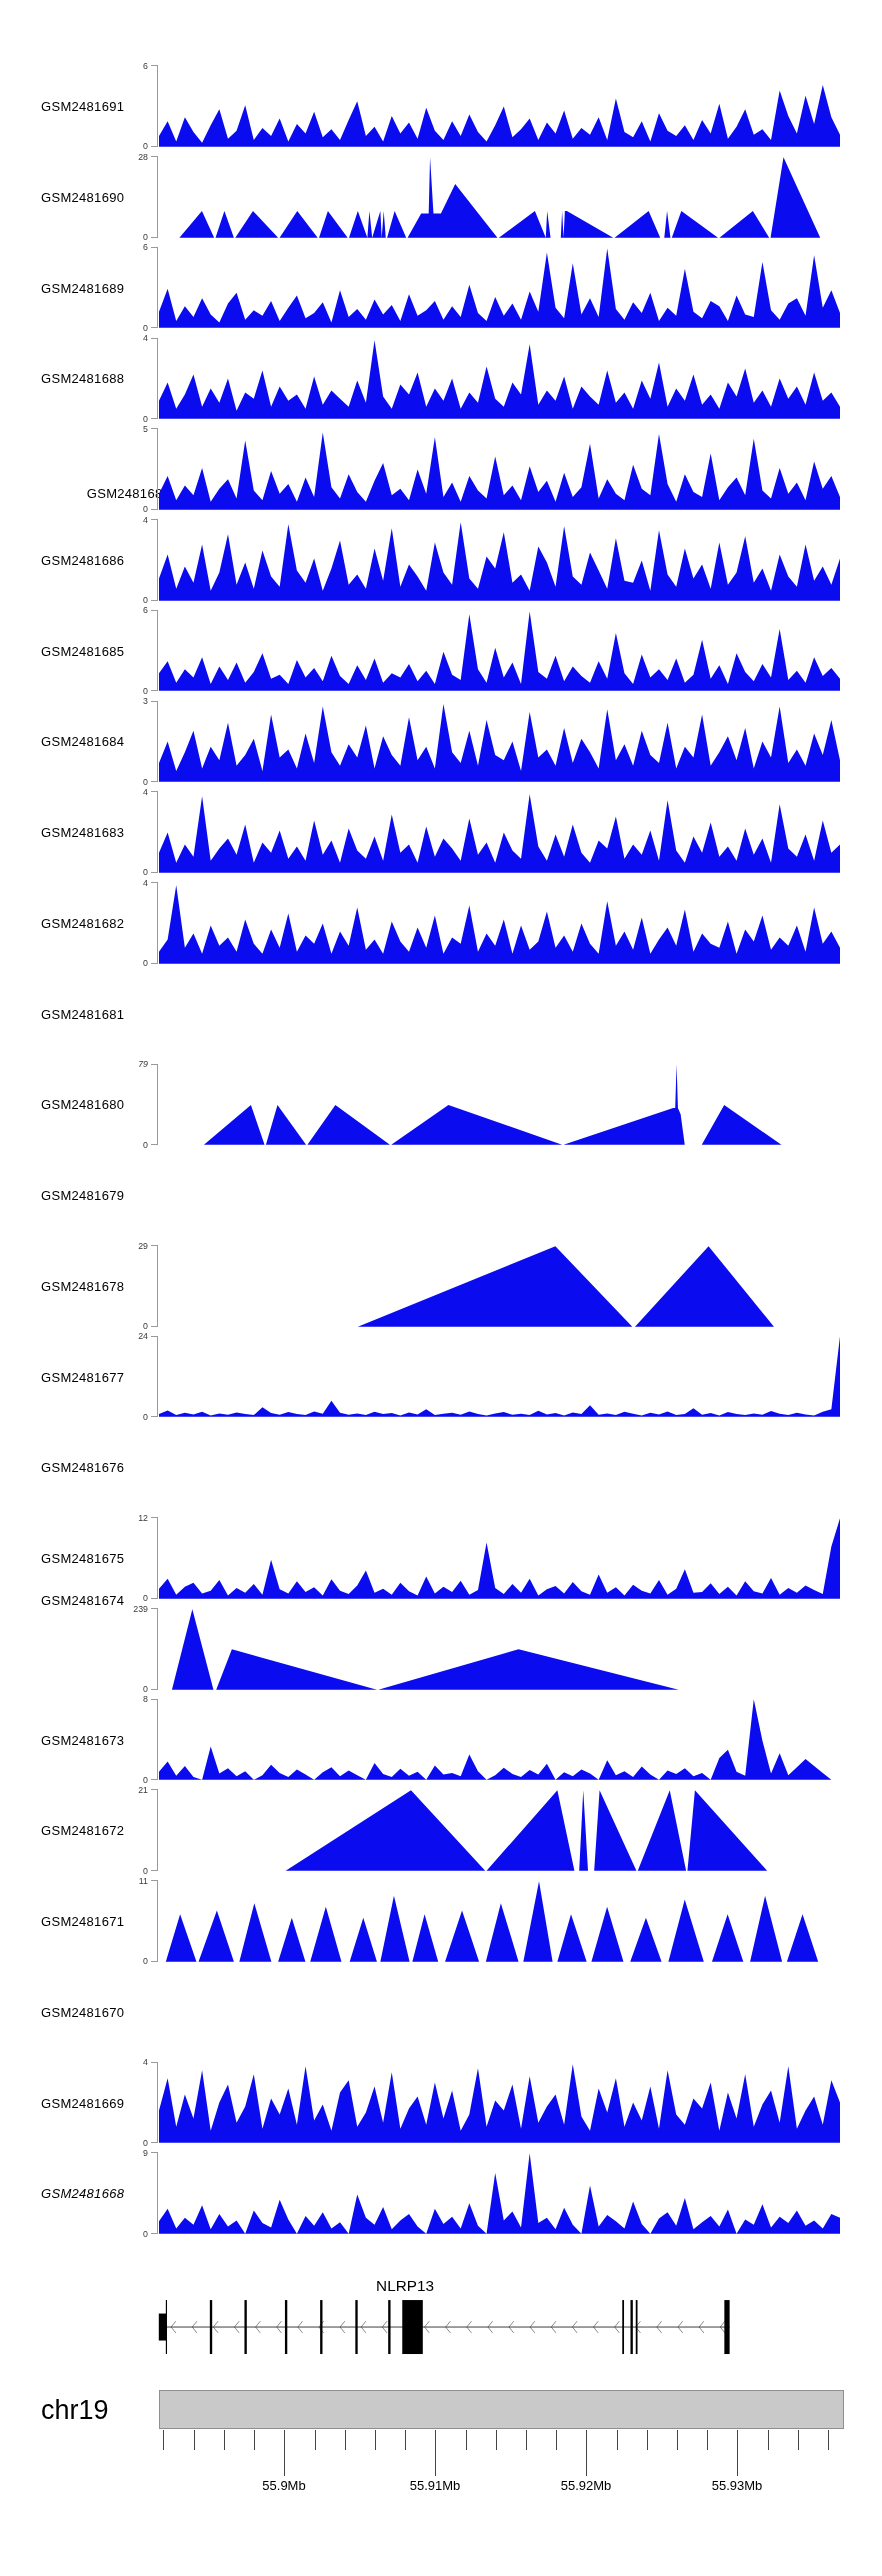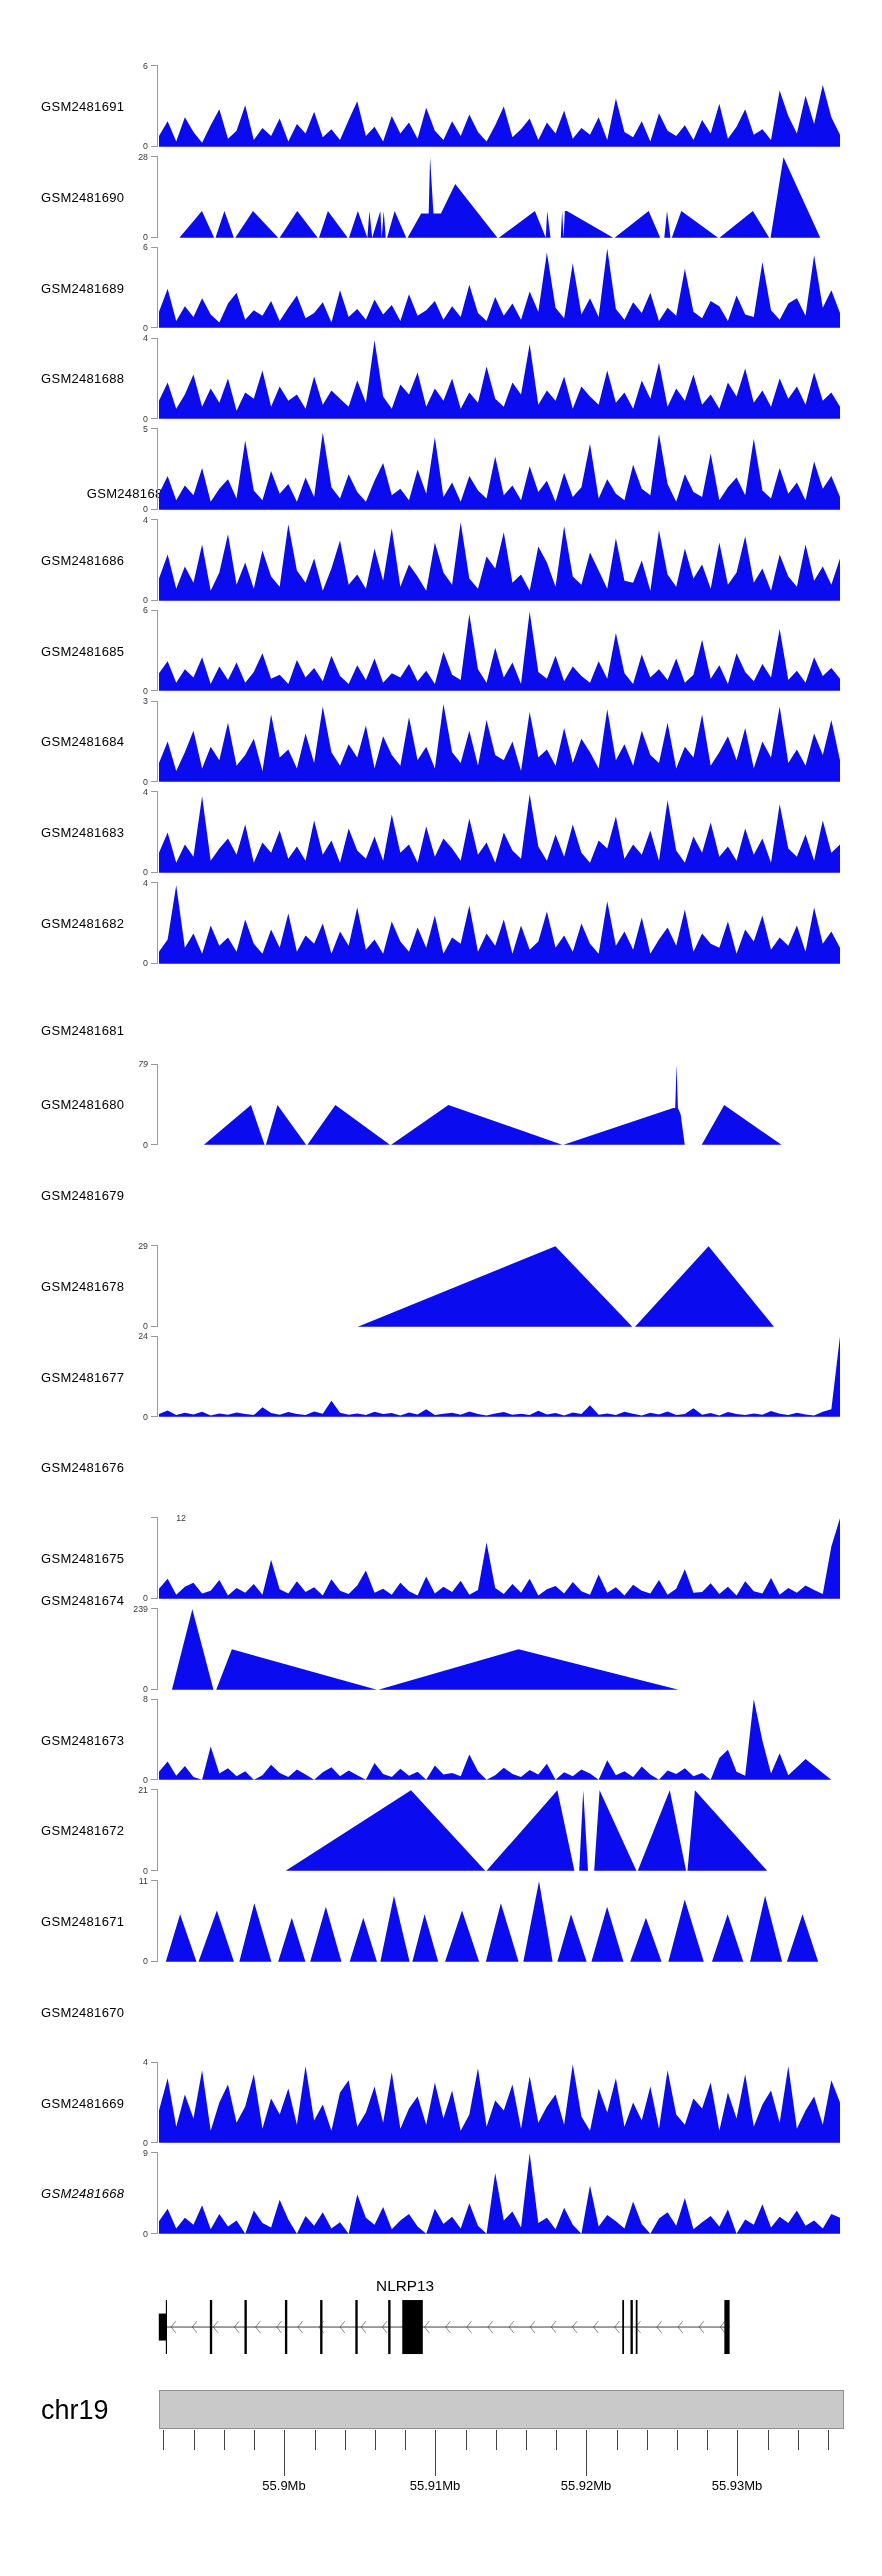--- a/index.html
+++ b/index.html
@@ -106,21 +106,21 @@
       </svg>
       <div class="track-label" style="top: 923px;">GSM2481682</div>
       <div class="vline" style="left: 157px; top: 883px; height: 81px;"></div>
       <div class="htick" style="left: 151px; top: 882px;"></div>
       <div class="htick" style="left: 151px; top: 963px;"></div>
       <div class="ynum" style="top: 883px;">4</div>
       <div class="ynum" style="top: 963px;">0</div>
       <svg width="681" height="81" class="plot-svg" style="position: absolute; left: 159px; top: 883px;" viewBox="0 0 1158 137">
         <polygon points="0,137 0.0,116.5 14.7,95.9 29.3,3.4 44.0,109.6 58.6,85.6 73.3,119.9 87.9,71.9 102.6,106.2 117.3,92.5 131.9,116.5 146.6,61.6 161.2,102.8 175.9,119.9 190.6,78.8 205.2,109.6 219.9,51.4 234.5,116.5 249.2,89.1 263.8,102.8 278.5,68.5 293.2,119.9 307.8,82.2 322.5,106.2 337.1,41.1 351.8,113.0 366.5,95.9 381.1,119.9 395.8,65.1 410.4,99.3 425.1,116.5 439.7,75.3 454.4,109.6 469.1,54.8 483.7,119.9 498.4,92.5 513.0,102.8 527.7,37.7 542.4,116.5 557.0,85.6 571.7,106.2 586.3,61.6 601.0,119.9 615.6,71.9 630.3,113.0 645.0,99.3 659.6,48.0 674.3,109.6 688.9,89.1 703.6,116.5 718.3,68.5 732.9,102.8 747.6,119.9 762.2,30.8 776.9,106.2 791.5,82.2 806.2,113.0 820.9,58.2 835.5,119.9 850.2,95.9 864.8,75.3 879.5,106.2 894.2,44.5 908.8,116.5 923.5,85.6 938.1,102.8 952.8,109.6 967.4,65.1 982.1,119.9 996.8,78.8 1011.4,99.3 1026.1,54.8 1040.7,113.0 1055.4,92.5 1070.1,106.2 1084.7,71.9 1099.4,116.5 1114.0,41.1 1128.7,102.8 1143.3,82.2 1158.0,109.6 1158,137" fill="#0b0bf0" stroke="none"></polygon>
       </svg>
-      <div class="track-label" style="top: 1014px; margin-top: 16px;">GSM2481681</div>
+      <div class="track-label" style="top: 1014px;">GSM2481681</div>
       <div class="track-label" style="top: 1104px;">GSM2481680</div>
       <div class="vline" style="left: 157px; top: 1064px; height: 81px;"></div>
       <div class="htick" style="left: 151px; top: 1064px;"></div>
       <div class="htick" style="left: 151px; top: 1144px;"></div>
       <div class="ynum" style="top: 1064px; font-style: italic;">79</div>
       <div class="ynum" style="top: 1145px;">0</div>
       <svg width="681" height="81" class="plot-svg" style="position: absolute; left: 159px; top: 1064px;" viewBox="0 0 1158 137">
         <polygon points="76.4,137 76.4,137.0 156.3,69.4 179.5,137.0 181.8,137.0 201.5,69.4 250.1,137.0 252.4,137.0 299.9,69.4 392.6,137.0 394.9,137.0 492.1,69.4 685.5,137.0 687.9,137.0 874.3,74.6 877.8,74.6 880.1,0.0 882.4,74.6 887.0,85.0 894.0,137.0 922.9,137.0 961.1,69.4 1058.4,137.0 1058.4,137" fill="#0b0bf0" stroke="none"></polygon>
       </svg>
       <div class="track-label" style="top: 1195px;">GSM2481679</div>
@@ -140,21 +140,21 @@
       <div class="ynum" style="top: 1336px;">24</div>
       <div class="ynum" style="top: 1417px;">0</div>
       <svg width="681" height="81" class="plot-svg" style="position: absolute; left: 159px; top: 1336px;" viewBox="0 0 1158 137">
         <polygon points="0,137 0.0,132.4 14.7,126.2 29.3,134.1 44.0,130.2 58.6,133.0 73.3,128.4 87.9,134.7 102.6,131.3 117.3,133.6 131.9,129.6 146.6,132.4 161.2,134.1 175.9,121.0 190.6,130.7 205.2,133.6 219.9,129.0 234.5,132.4 249.2,134.1 263.8,127.9 278.5,131.9 293.2,109.6 307.8,130.2 322.5,133.6 337.1,131.3 351.8,134.1 366.5,128.4 381.1,132.4 395.8,130.7 410.4,134.7 425.1,129.6 439.7,133.0 454.4,124.4 469.1,134.1 483.7,131.9 498.4,130.2 513.0,133.6 527.7,127.9 542.4,132.4 557.0,134.7 571.7,131.3 586.3,129.0 601.0,133.6 615.6,131.9 630.3,134.1 645.0,126.7 659.6,133.0 674.3,130.7 688.9,134.7 703.6,129.6 718.3,132.4 732.9,117.6 747.6,133.6 762.2,131.3 776.9,134.1 791.5,128.4 806.2,131.9 820.9,134.7 835.5,130.2 850.2,133.0 864.8,127.9 879.5,134.1 894.2,132.4 908.8,122.7 923.5,133.6 938.1,130.7 952.8,134.7 967.4,129.0 982.1,132.4 996.8,134.1 1011.4,131.3 1026.1,133.6 1040.7,127.3 1055.4,131.9 1070.1,134.1 1084.7,130.2 1099.4,133.0 1114.0,134.7 1128.7,128.4 1143.3,124.4 1158.0,0.0 1158,137" fill="#0b0bf0" stroke="none"></polygon>
       </svg>
       <div class="track-label" style="top: 1467px;">GSM2481676</div>
       <div class="track-label" style="top: 1558px;">GSM2481675</div>
       <div class="vline" style="left: 157px; top: 1518px; height: 81px;"></div>
       <div class="htick" style="left: 151px; top: 1517px;"></div>
       <div class="htick" style="left: 151px; top: 1598px;"></div>
-      <div class="ynum" style="top: 1518px; padding-left: 38px;">12</div>
+      <div class="ynum" style="top: 1518px;">12</div>
       <div class="ynum" style="top: 1598px;">0</div>
       <svg width="681" height="81" class="plot-svg" style="position: absolute; left: 159px; top: 1518px;" viewBox="0 0 1158 137">
         <polygon points="0,137 0.0,119.9 14.7,102.8 29.3,130.2 44.0,116.5 58.6,109.6 73.3,127.9 87.9,123.3 102.6,105.0 117.3,131.3 131.9,118.7 146.6,126.7 161.2,111.9 175.9,130.2 190.6,70.8 205.2,121.0 219.9,127.9 234.5,107.3 249.2,125.6 263.8,117.6 278.5,131.3 293.2,103.9 307.8,123.3 322.5,129.0 337.1,114.2 351.8,89.0 366.5,126.7 381.1,119.9 395.8,130.2 410.4,109.6 425.1,124.4 439.7,131.3 454.4,99.3 469.1,127.9 483.7,116.5 498.4,125.6 513.0,106.2 527.7,130.2 542.4,122.2 557.0,41.1 571.7,118.7 586.3,129.0 601.0,111.9 615.6,126.7 630.3,102.8 645.0,131.3 659.6,121.0 674.3,115.3 688.9,127.9 703.6,108.5 718.3,124.4 732.9,130.2 747.6,95.9 762.2,126.7 776.9,117.6 791.5,131.3 806.2,113.0 820.9,123.3 835.5,127.9 850.2,105.0 864.8,130.2 879.5,119.9 894.2,86.8 908.8,126.7 923.5,125.6 938.1,110.7 952.8,129.0 967.4,116.5 982.1,131.3 996.8,107.3 1011.4,124.4 1026.1,127.9 1040.7,101.6 1055.4,130.2 1070.1,118.7 1084.7,126.7 1099.4,114.2 1114.0,122.2 1128.7,129.0 1143.3,48.0 1158.0,0.0 1158,137" fill="#0b0bf0" stroke="none"></polygon>
       </svg>
       <div class="track-label" style="top: 1600px;">GSM2481674</div>
       <div class="vline" style="left: 157px; top: 1609px; height: 81px;"></div>
       <div class="htick" style="left: 151px; top: 1608px;"></div>
       <div class="htick" style="left: 151px; top: 1689px;"></div>
       <div class="ynum" style="top: 1609px;">239</div>
       <div class="ynum" style="top: 1689px;">0</div>

